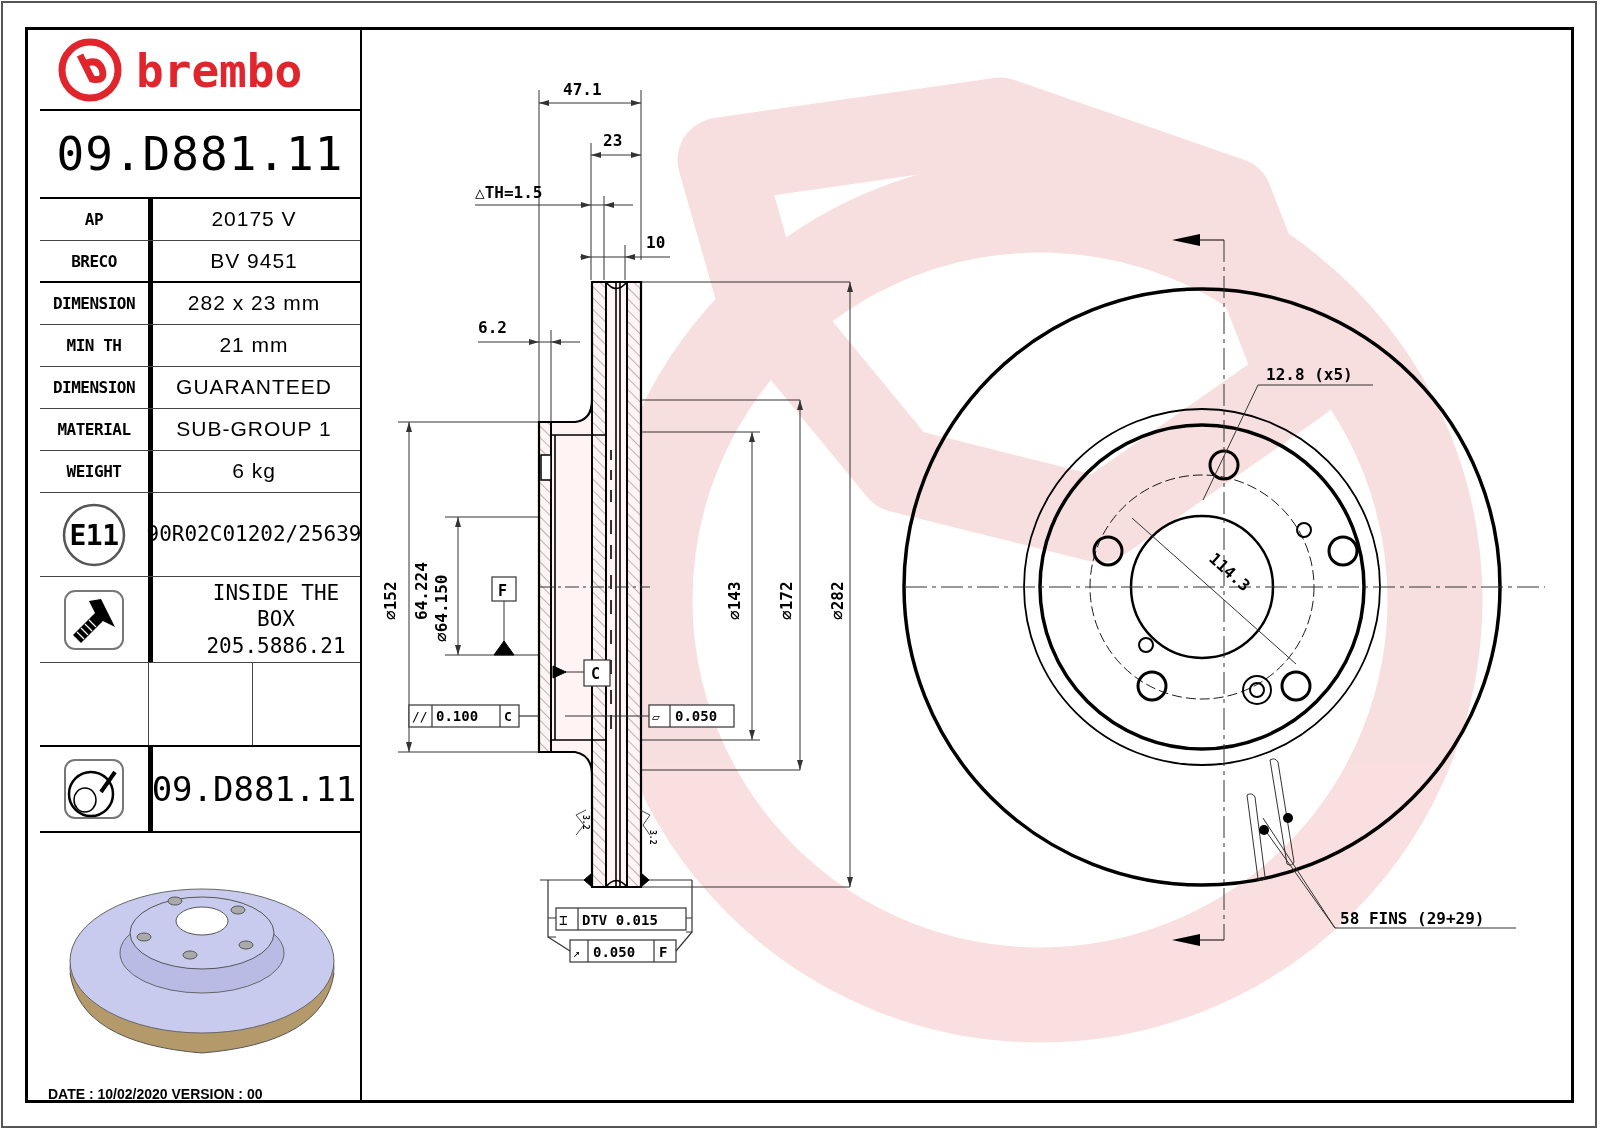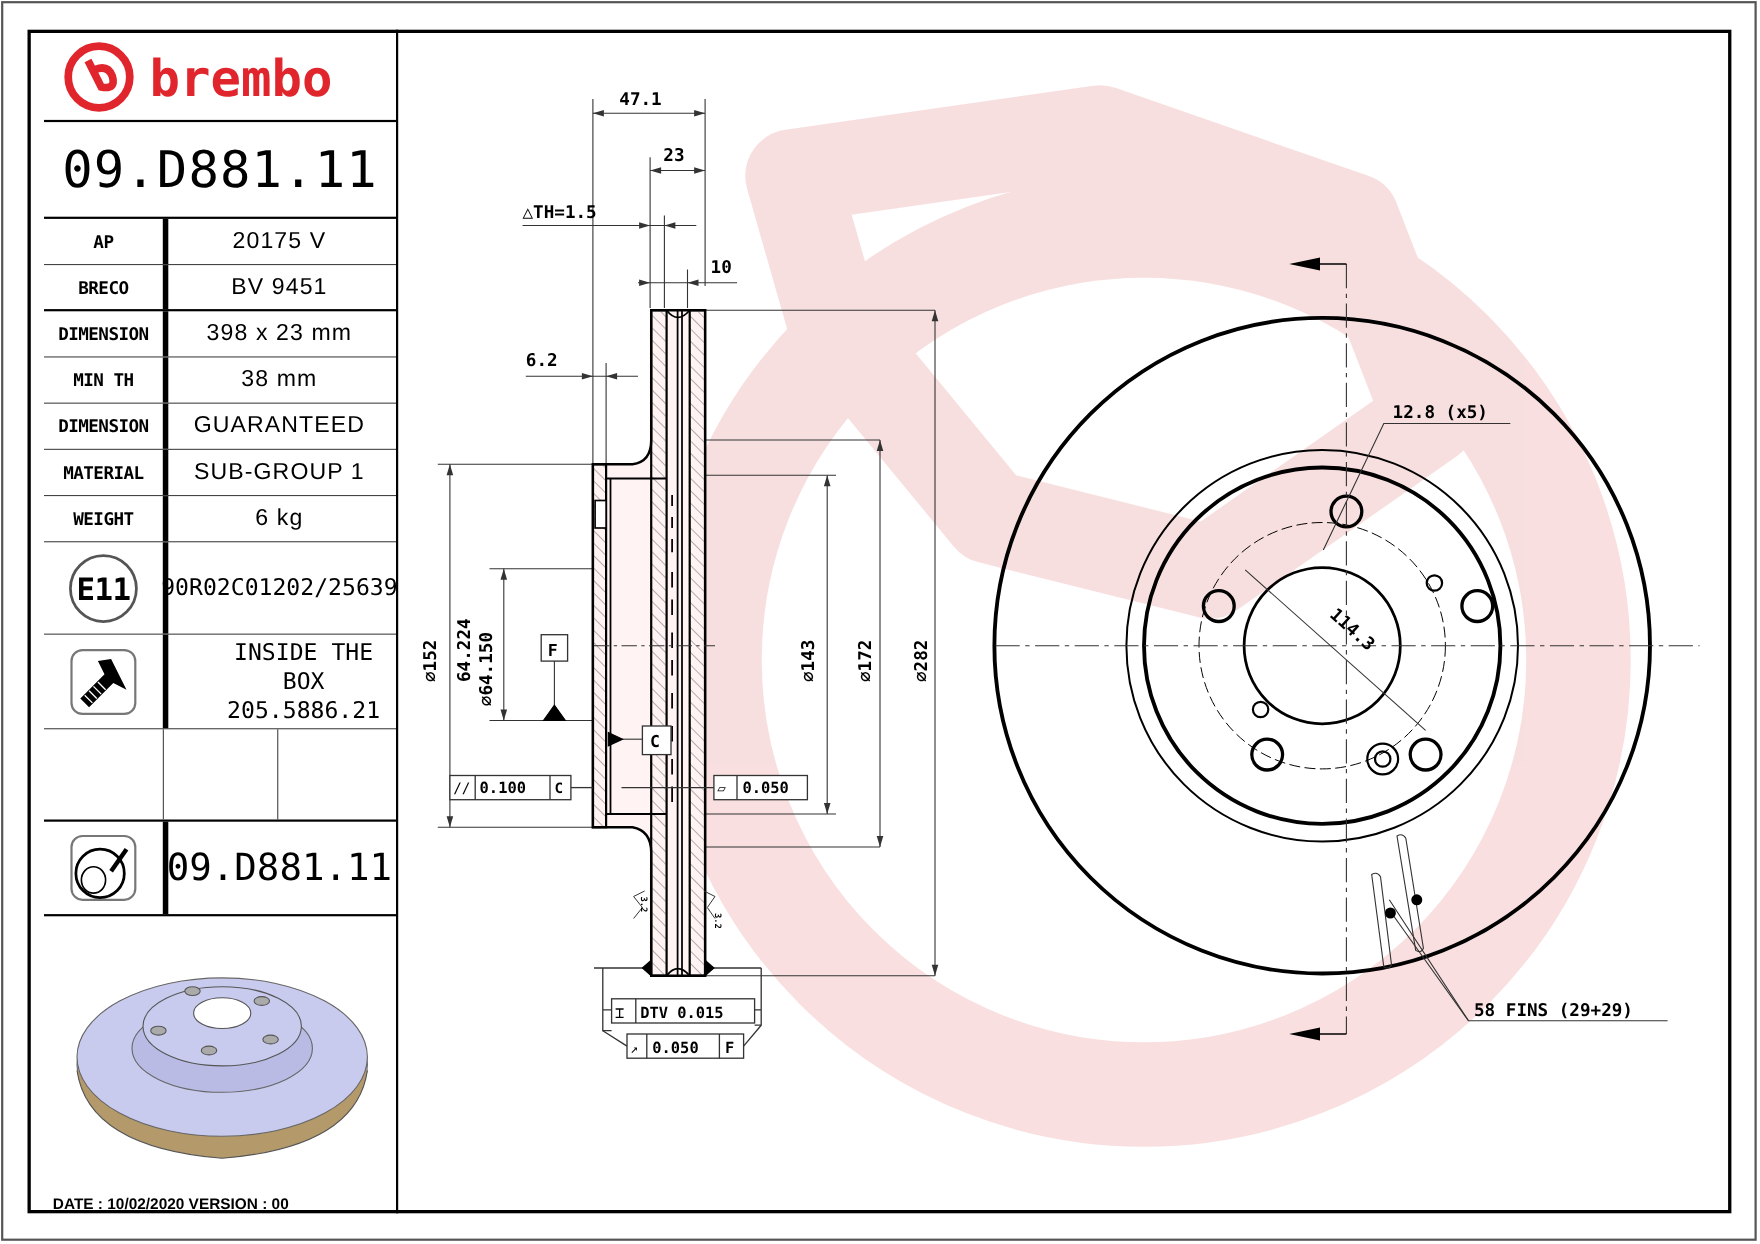--- a/index.html
+++ b/index.html
@@ -254,25 +254,25 @@
   <div class="row" style="top:172px;height:42px;">
     <div class="lbl">AP</div>
     <div class="val">20175 V</div>
   </div>
   <div class="row thick" style="top:214px;height:42px;">
     <div class="lbl">BRECO</div>
     <div class="val">BV 9451</div>
   </div>
   <div class="row" style="top:256px;height:42px;">
     <div class="lbl">DIMENSION</div>
-    <div class="val">398 x 23 mm</div>
+    <div class="val">282 x 23 mm</div>
   </div>
   <div class="row" style="top:298px;height:42px;padding-left:36px;">
     <div class="lbl">MIN TH</div>
-    <div class="val">38 mm</div>
+    <div class="val">21 mm</div>
   </div>
   <div class="row" style="top:340px;height:42px;">
     <div class="lbl">DIMENSION</div>
     <div class="val">GUARANTEED</div>
   </div>
   <div class="row" style="top:382px;height:42px;">
     <div class="lbl">MATERIAL</div>
     <div class="val">SUB-GROUP 1</div>
   </div>
   <div class="row" style="top:424px;height:42px;">

